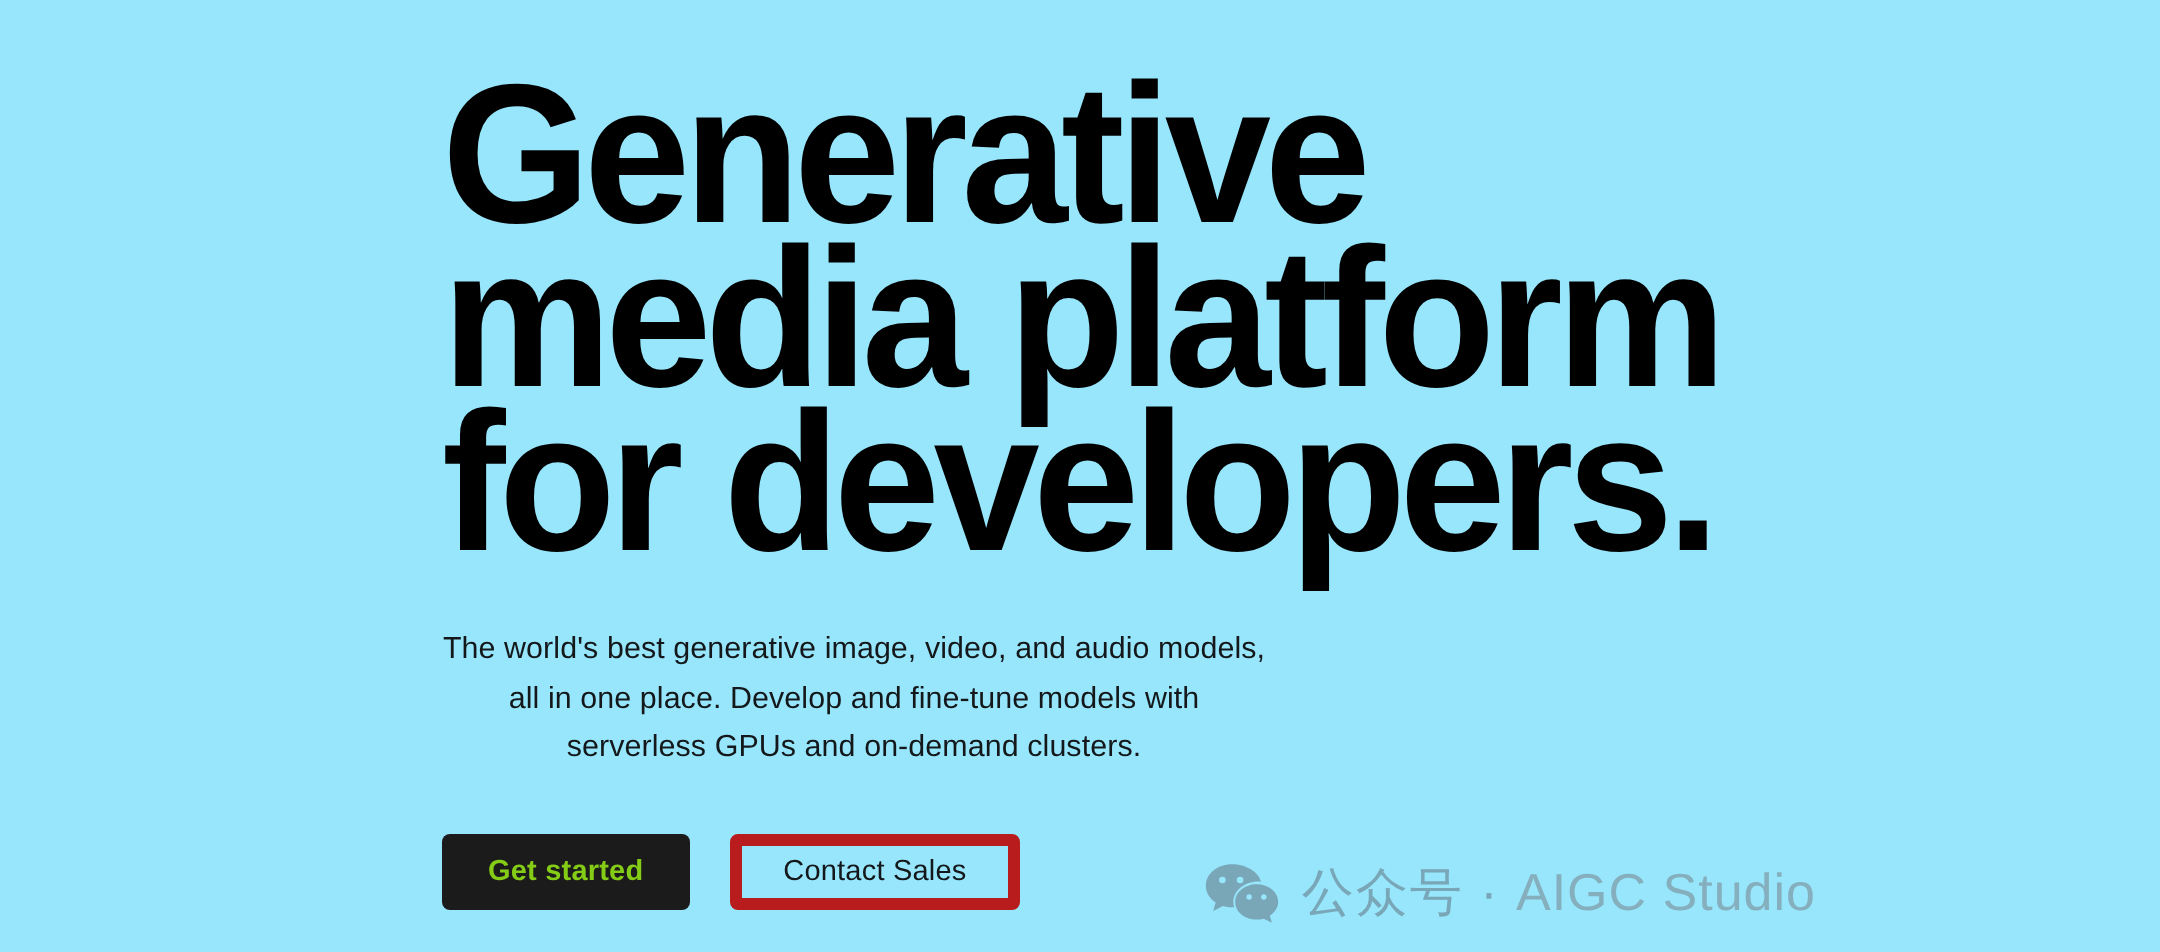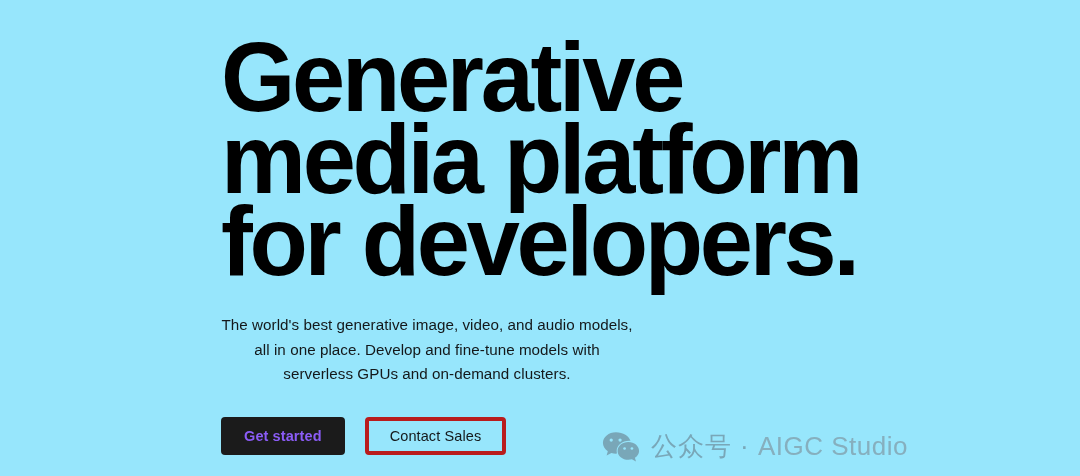--- a/index.html
+++ b/index.html
@@ -76,30 +76,30 @@
     font-family: "Liberation Sans", sans-serif;
     cursor: pointer;
     border-radius: 4px;
     height: 38px;
     font-size: 14.5px;
     letter-spacing: 0.1px;
     user-select: none;
   }
   .btn-primary {
     background: #1B1B1B;
-    color: #8b5cf6;
+    color: #84cc16;
     font-weight: 700;
     border: none;
     padding: 0 23px;
   }
   .btn-secondary {
     background: transparent;
     color: #14181A;
     font-weight: 400;
-    border: 4px solid #b91c1c;
+    border: 6px solid #b91c1c;
     padding: 0 21px;
   }
 
   .watermark {
     position: absolute;
     right: 16px;
     bottom: 12px;
     display: flex;
     align-items: center;
     gap: 11px;

